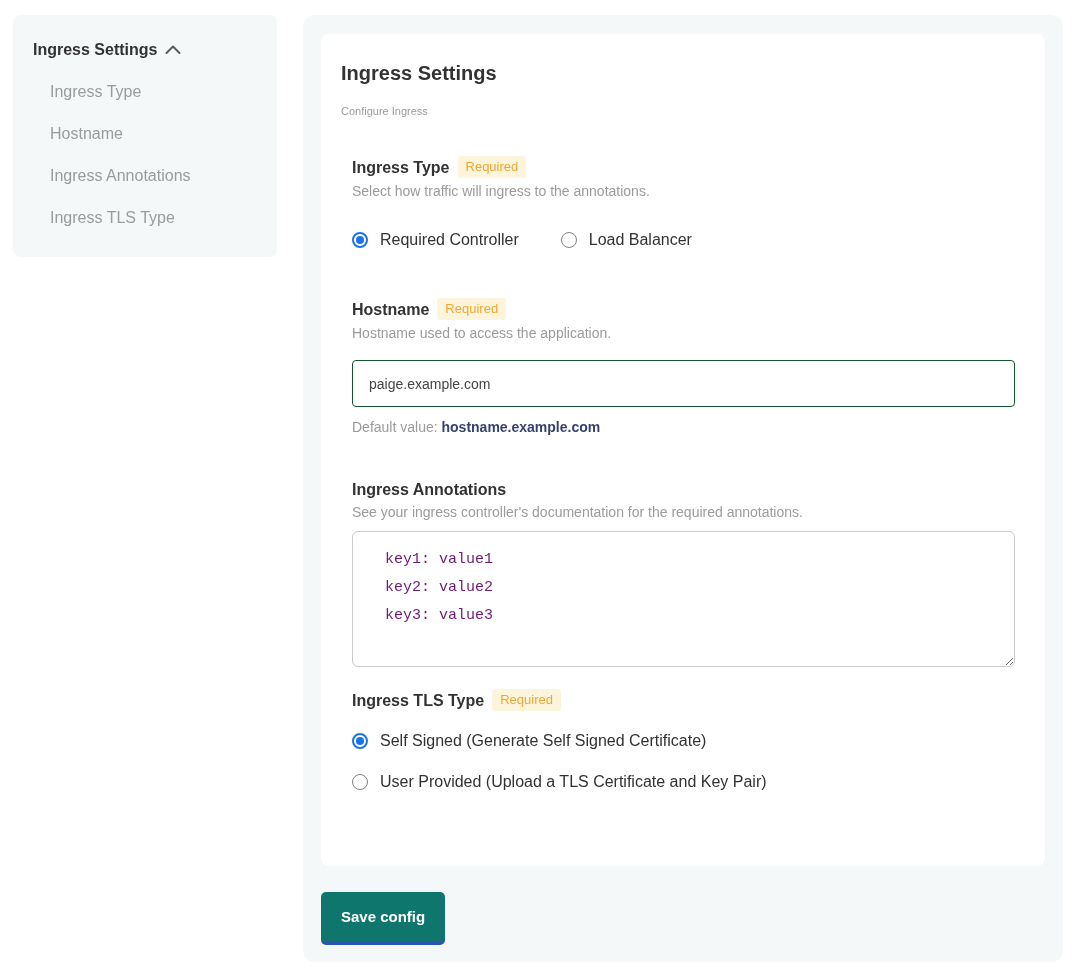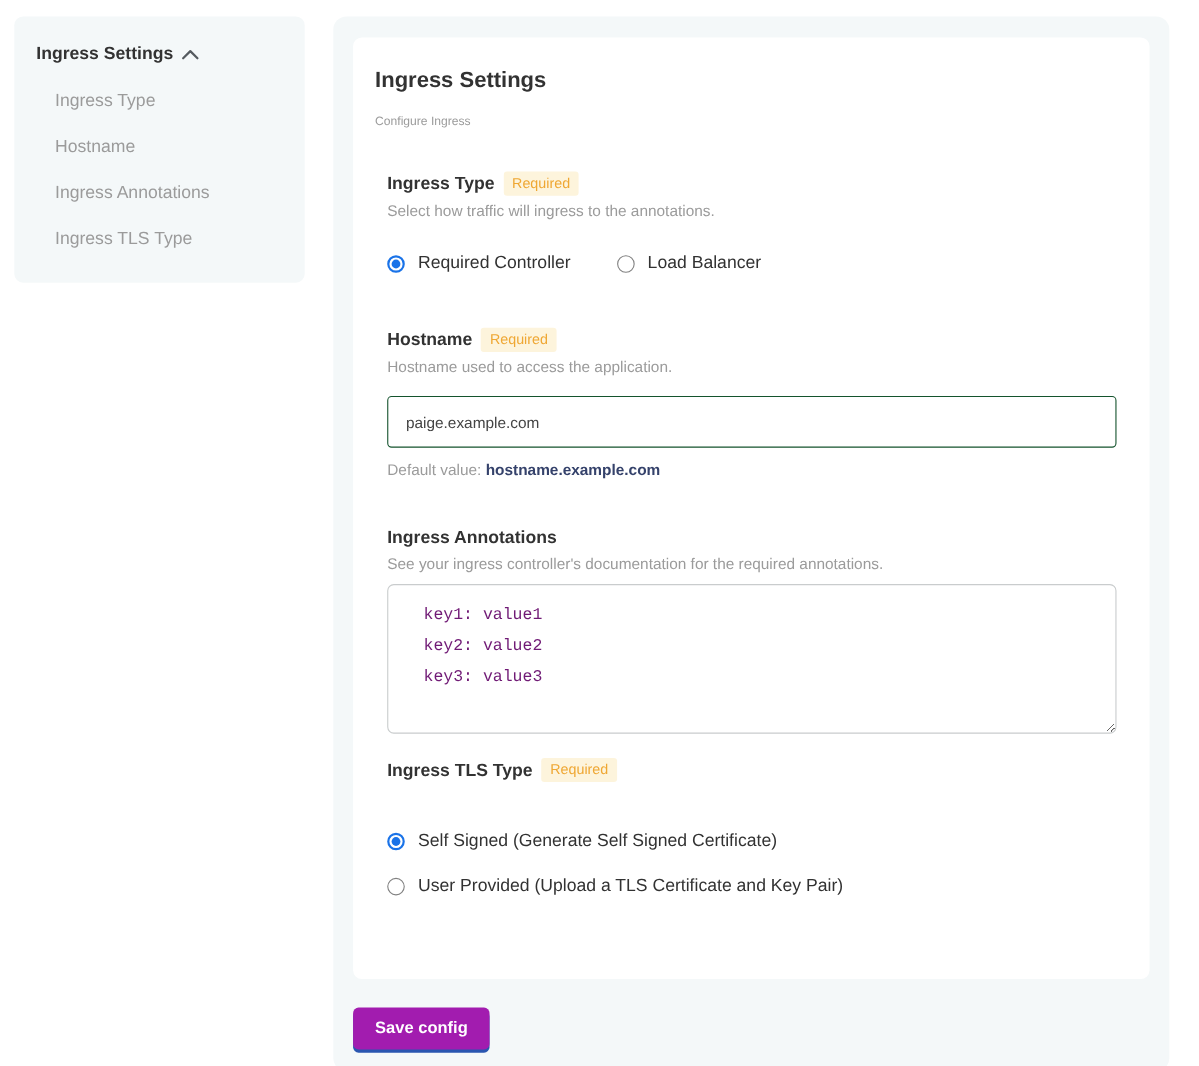--- a/index.html
+++ b/index.html
@@ -91,21 +91,21 @@
   }
   .help {
     margin-top: 4px;
     font-size: 14px;
     color: #9b9b9b;
     line-height: 18px;
   }
 
   
   .radio-row { margin-top: 30px; display: flex; align-items: center; }
-  .radio-row.tight { margin-top: 44px; }
+  .radio-row.tight { margin-top: 20px; }
   .radio-row + .radio-row.stacked { margin-top: 21px; }
   .radio-option {
     display: inline-flex;
     align-items: center;
     gap: 12px;
     font-size: 16px;
     color: #323232;
     cursor: pointer;
     line-height: 20px;
   }
@@ -167,29 +167,29 @@
     outline: none;
     display: block;
     background: #fff;
     white-space: pre;
   }
 
   
   .save-btn {
     margin-top: 26px;
     display: inline-block;
-    background: #a21caf;
+    background: #0f766e;
     color: #ffffff;
     font-family: "Liberation Sans", sans-serif;
     font-size: 15px;
     font-weight: 700;
     border: none;
     border-radius: 5px;
     padding: 0 20px;
-    height: 38px;
+    height: 50px;
     line-height: 38px;
     box-shadow: 0 3px 0 #2a56b0;
     cursor: pointer;
   }
 </style>
 </head>
 <body>
 
 <div class="page">
 

